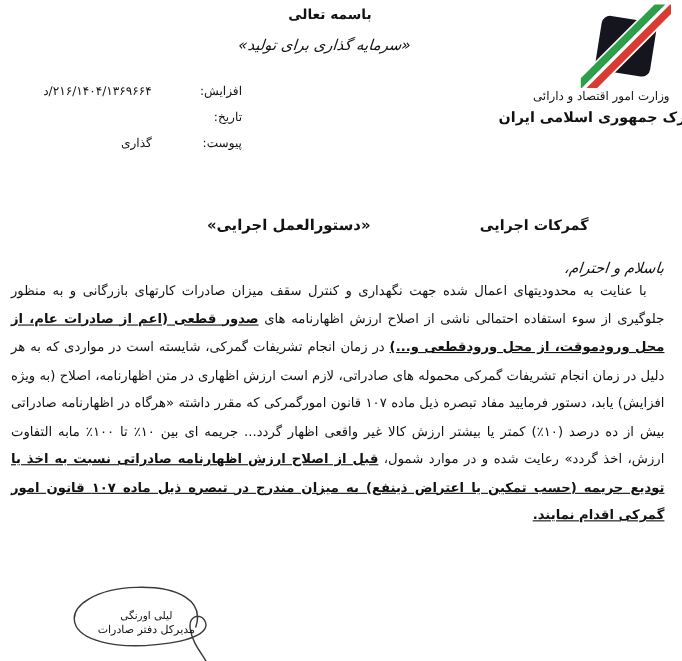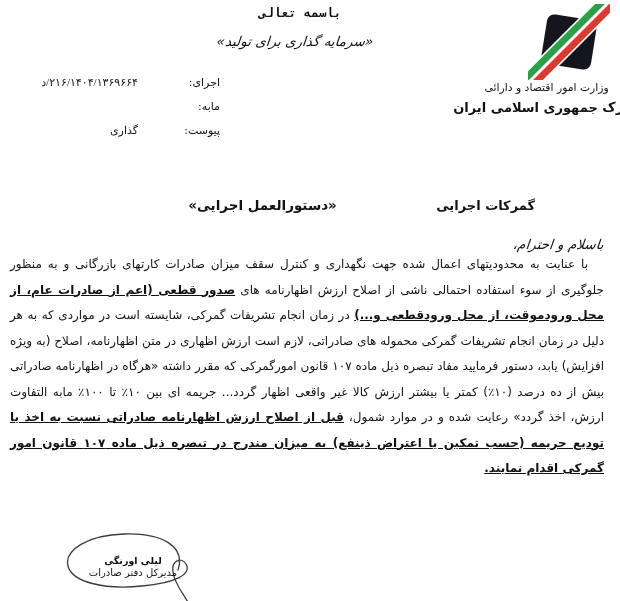--- a/index.html
+++ b/index.html
@@ -7,54 +7,54 @@
     position:relative;
     width:620px;height:601px;
     background:#ffffff;
     overflow:hidden;
     direction:rtl;
     font-family:"DejaVu Sans", sans-serif;
     color:#121212;
   }
   .abs{position:absolute;}
 
-  .bismillah{top:5px;left:0;right:20px;text-align:center;font-size:12.5px;font-weight:bold;font-family:Liberation Mono, monospace;}
+  .bismillah{top:5px;left:0;right:20px;text-align:center;font-size:12.5px;font-weight:bold;}
   .slogan{top:33px;left:0;right:30px;text-align:center;font-size:13.5px;font-style:italic;transform:skewX(-5deg);}
 
   .logo{top:4px;right:10px;width:82px;height:76px;}
 
   .org{top:82px;right:-20px;text-align:center;line-height:1.1;}
   .org-line1{font-size:10.8px;margin-bottom:7px;}
   .org-line2{font-size:13px;font-weight:bold;}
 
   .meta{top:76px;left:8px;width:212px;font-size:11px;}
   .meta-row{display:flex;margin-bottom:11px;}
   .meta-label{width:48px;flex:0 0 48px;}
-  .meta-value{flex:1;text-align:right;margin-right:34px;white-space:nowrap;font-family:Liberation Serif, serif;}
+  .meta-value{flex:1;text-align:right;margin-right:34px;white-space:nowrap;}
 
   .letter-title{top:165px;left:0;width:525px;text-align:center;font-weight:bold;font-size:13.5px;margin-top:32px;}
   .recipient{top:198px;right:85px;font-weight:bold;font-size:13px;}
   .salutation{top:236px;right:16px;font-size:13.5px;font-style:italic;transform:skewX(-6deg);}
 
   .body-text{
     top:252px;right:16px;left:10px;
     font-size:12px;line-height:25.5px;
     text-align:justify;text-indent:16px;
   }
   .seg-em{font-weight:bold;text-decoration:underline;}
 
   .closing{
     top:476px;right:16px;left:10px;
     font-size:12px;line-height:25.5px;
     text-align:justify;text-indent:16px;
   }
 
   .signature{top:528px;left:58px;width:150px;height:73px;text-align:center;}
   .sig-svg{position:absolute;top:0;left:0;width:150px;height:78px;}
-  .sig-name{position:relative;font-size:9.5px;font-weight:bold;margin-top:27px;z-index:2;}
+  .sig-name{position:relative;font-size:9.5px;font-weight:normal;margin-top:27px;z-index:2;}
   .sig-title{position:relative;font-size:10px;font-weight:normal;margin-top:1px;z-index:2;text-align:center;}
 </style>
 </head>
 <body>
 
 <div class="page">
 
   <div class="abs bismillah">باسمه تعالی</div>
   <div class="abs slogan">«سرمایه گذاری برای تولید»</div>
 
@@ -65,25 +65,25 @@
     <line x1="1.2" y1="108" x2="108" y2="1.2" stroke="#d93a31" stroke-width="9"></line>
   </svg>
 
   <div class="abs org">
     <div class="org-line1">وزارت امور اقتصاد و دارائی</div>
     <div class="org-line2">گمرک جمهوری اسلامی ایران</div>
   </div>
 
   <div class="abs meta">
     <div class="meta-row">
-      <span class="meta-label">اجرای:</span>
+      <span class="meta-label">افزایش:</span>
       <span class="meta-value">۲۱۶/۱۴۰۴/۱۳۶۹۶۶۴/د</span>
     </div>
     <div class="meta-row">
-      <span class="meta-label">مابه:</span>
+      <span class="meta-label">تاریخ:</span>
     </div>
     <div class="meta-row">
       <span class="meta-label">پیوست:</span>
       <span class="meta-value">گذاری</span>
     </div>
   </div>
 
   <div class="abs letter-title">«دستورالعمل اجرایی»</div>
   <div class="abs recipient">گمرکات اجرایی</div>
   <div class="abs salutation">باسلام و احترام،</div>

